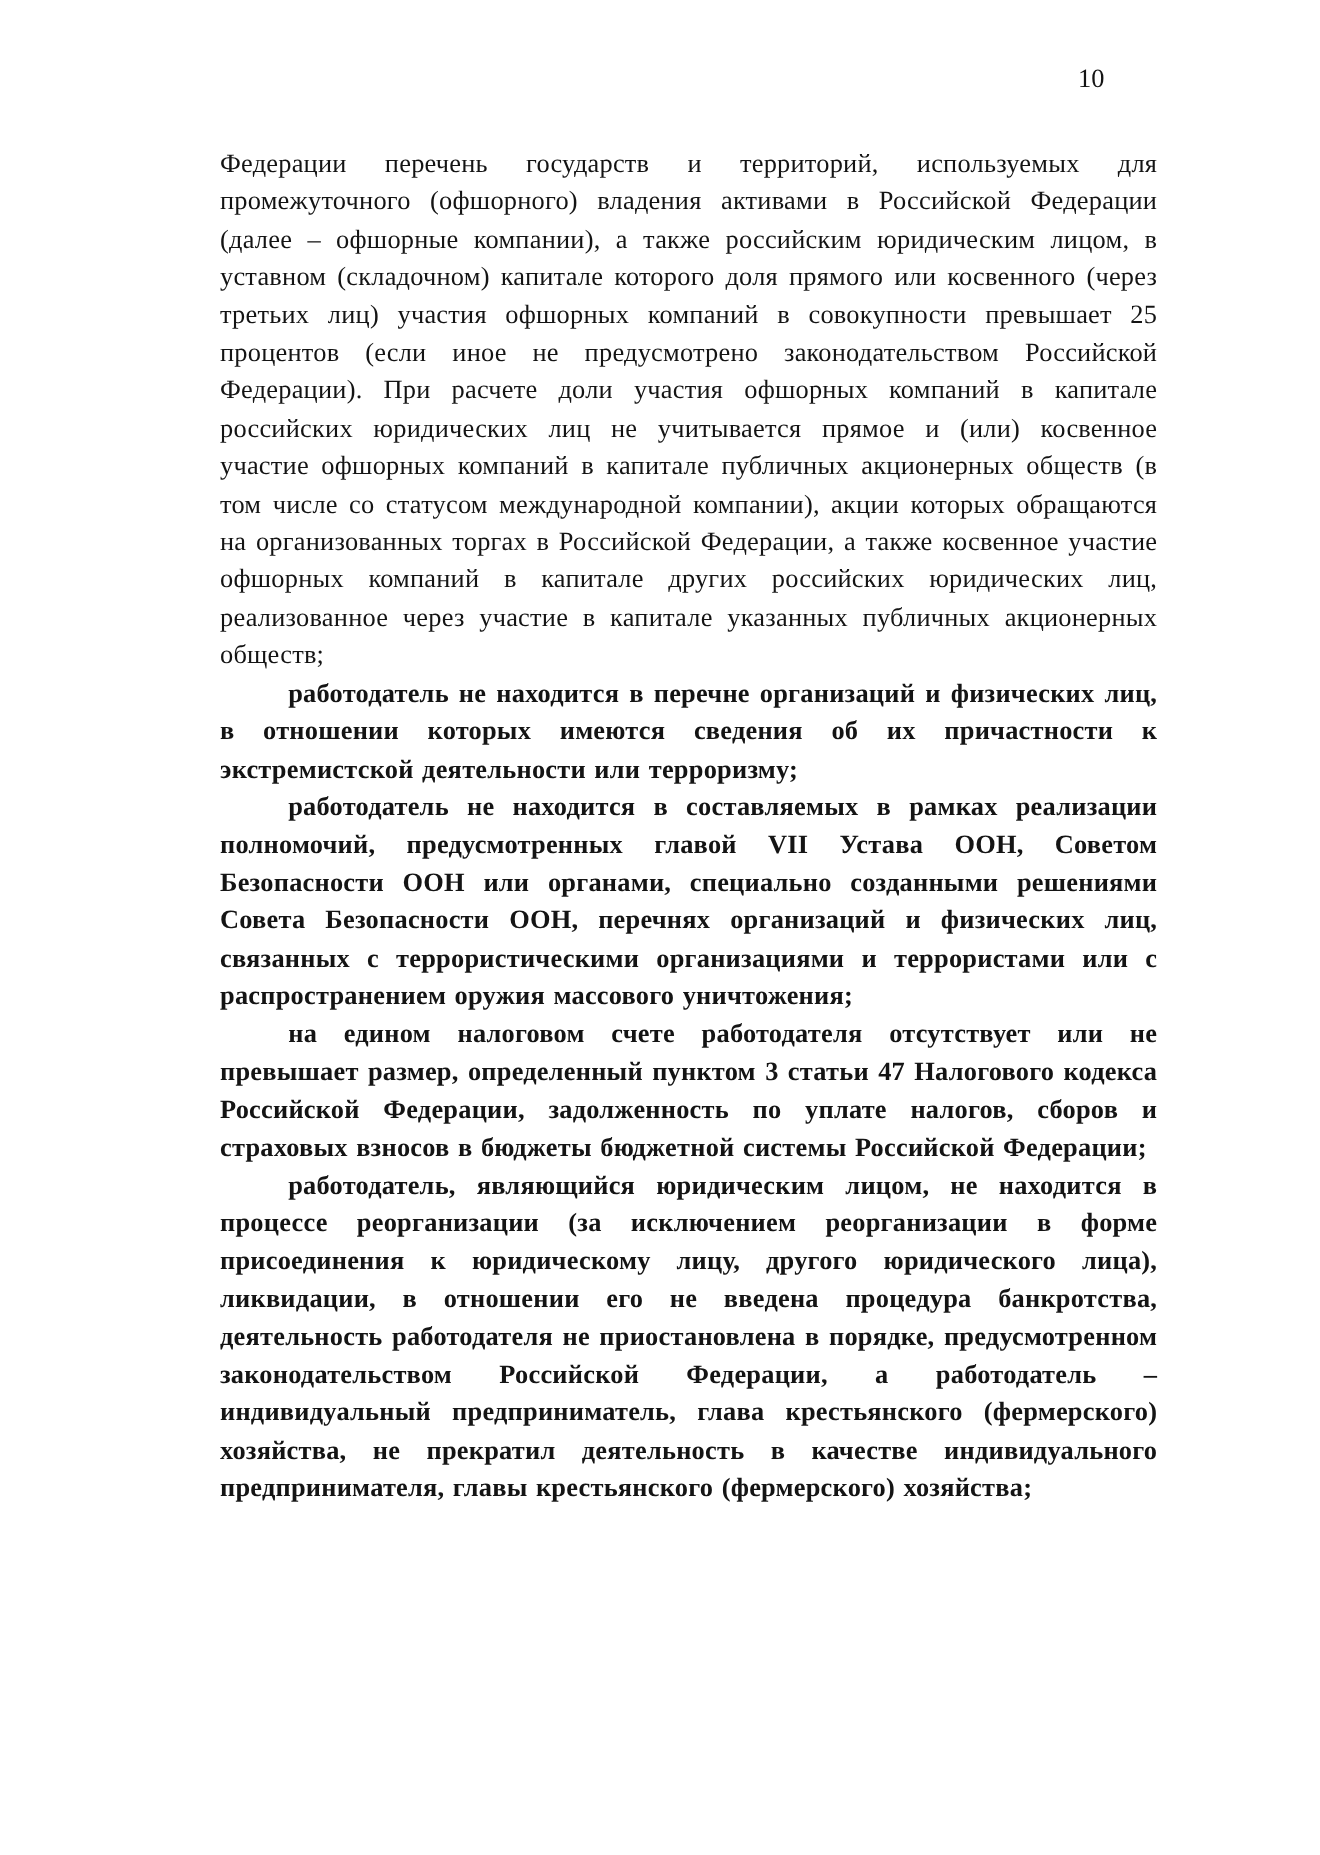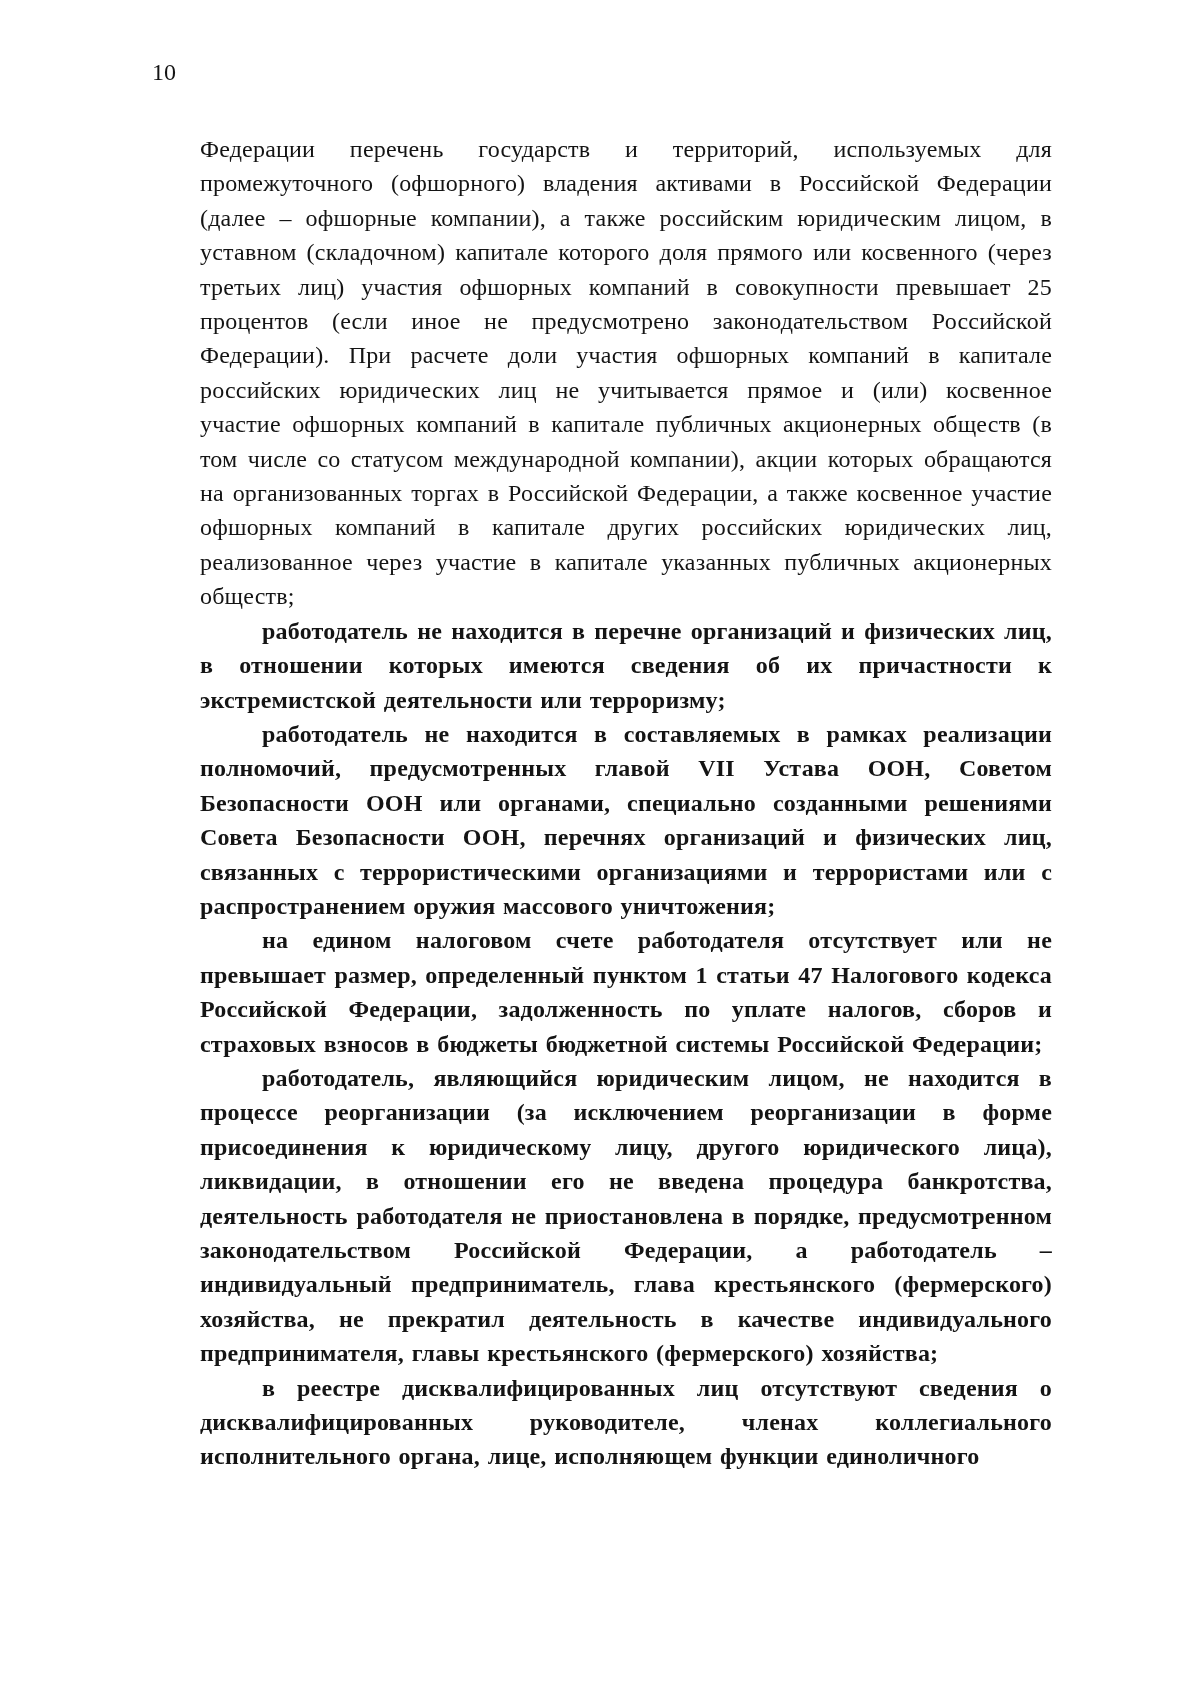--- a/index.html
+++ b/index.html
@@ -13,21 +13,21 @@
     height: 1686px;
     margin: 0 auto;
     background: #ffffff;
     box-sizing: border-box;
     padding: 58px 196px 40px 152px;
     font-family: "Liberation Serif", "DejaVu Serif", serif;
     color: #141414;
     overflow: hidden;
   }
   .page-number {
-    text-align: left;
+    text-align: right;
     font-size: 24px;
     line-height: 28px;
     margin: 0 0 46px 0;
   }
   .doc-body {
     width: 100%;
     margin-left: 48px;
   }
   .para {
     margin: 0;
@@ -44,17 +44,16 @@
 </style>
 </head>
 <body>
 
 <div class="page">
   <div class="page-number">10</div>
   <div class="doc-body">
       <p class="para">Федерации перечень государств и территорий, используемых для промежуточного (офшорного) владения активами в Российской Федерации (далее – офшорные компании), а также российским юридическим лицом, в уставном (складочном) капитале которого доля прямого или косвенного (через третьих лиц) участия офшорных компаний в совокупности превышает 25 процентов (если иное не предусмотрено законодательством Российской Федерации). При расчете доли участия офшорных компаний в капитале российских юридических лиц не учитывается прямое и (или) косвенное участие офшорных компаний в капитале публичных акционерных обществ (в том числе со статусом международной компании), акции которых обращаются на организованных торгах в Российской Федерации, а также косвенное участие офшорных компаний в капитале других российских юридических лиц, реализованное через участие в капитале указанных публичных акционерных обществ;</p>
       <p class="para indent">работодатель не находится в перечне организаций и физических лиц, в отношении которых имеются сведения об их причастности к экстремистской деятельности или терроризму;</p>
       <p class="para indent">работодатель не находится в составляемых в рамках реализации полномочий, предусмотренных главой VII Устава ООН, Советом Безопасности ООН или органами, специально созданными решениями Совета Безопасности ООН, перечнях организаций и физических лиц, связанных с террористическими организациями и террористами или с распространением оружия массового уничтожения;</p>
-      <p class="para indent">на едином налоговом счете работодателя отсутствует или не превышает размер, определенный пунктом 1 статьи 47 Налогового кодекса Российской Федерации, задолженность по уплате налогов, сборов и страховых взносов в бюджеты бюджетной системы Российской Федерации;</p>
+      <p class="para indent">на едином налоговом счете работодателя отсутствует или не превышает размер, определенный пунктом 3 статьи 47 Налогового кодекса Российской Федерации, задолженность по уплате налогов, сборов и страховых взносов в бюджеты бюджетной системы Российской Федерации;</p>
       <p class="para indent">работодатель, являющийся юридическим лицом, не находится в процессе реорганизации (за исключением реорганизации в форме присоединения к юридическому лицу, другого юридического лица), ликвидации, в отношении его не введена процедура банкротства, деятельность работодателя не приостановлена в порядке, предусмотренном законодательством Российской Федерации, а работодатель – индивидуальный предприниматель, глава крестьянского (фермерского) хозяйства, не прекратил деятельность в качестве индивидуального предпринимателя, главы крестьянского (фермерского) хозяйства;</p>
-      <p class="para indent">в реестре дисквалифицированных лиц отсутствуют сведения о дисквалифицированных руководителе, членах коллегиального исполнительного органа, лице, исполняющем функции единоличного</p>
     </div>
 </div>
 
 </body></html>

